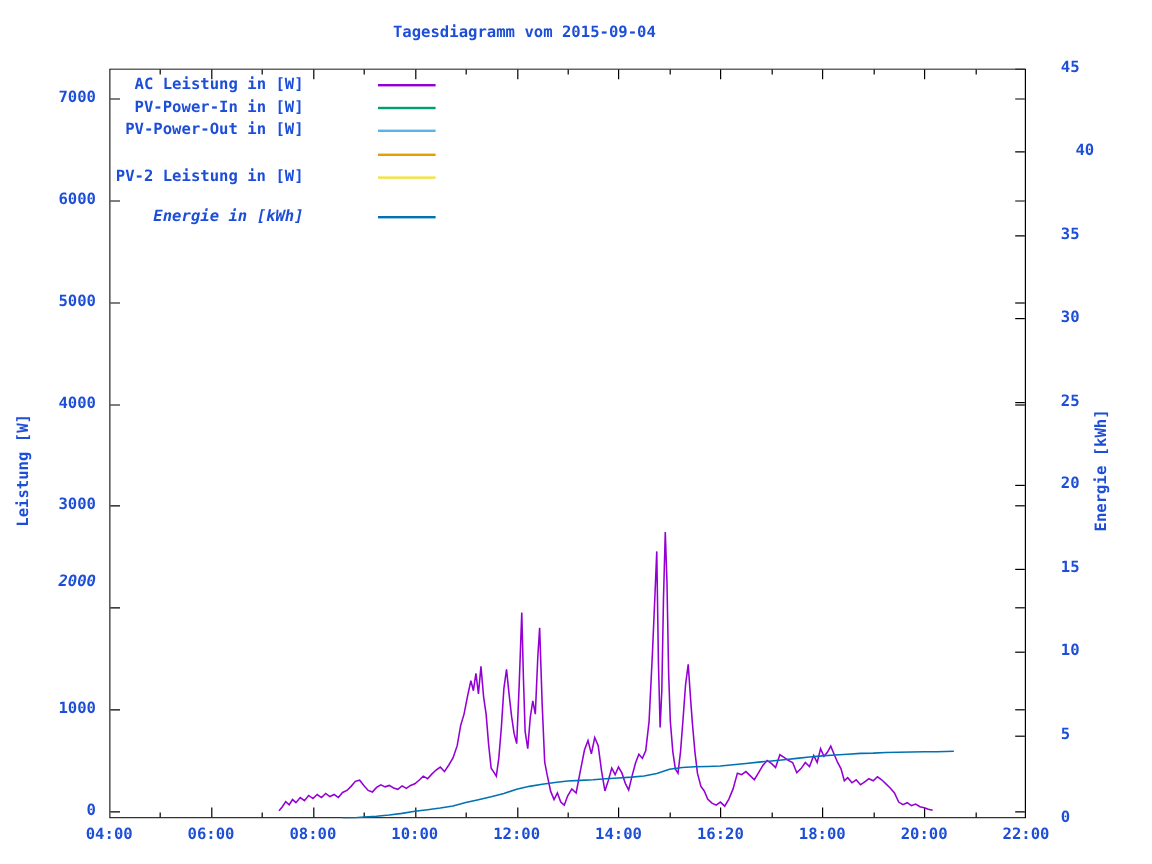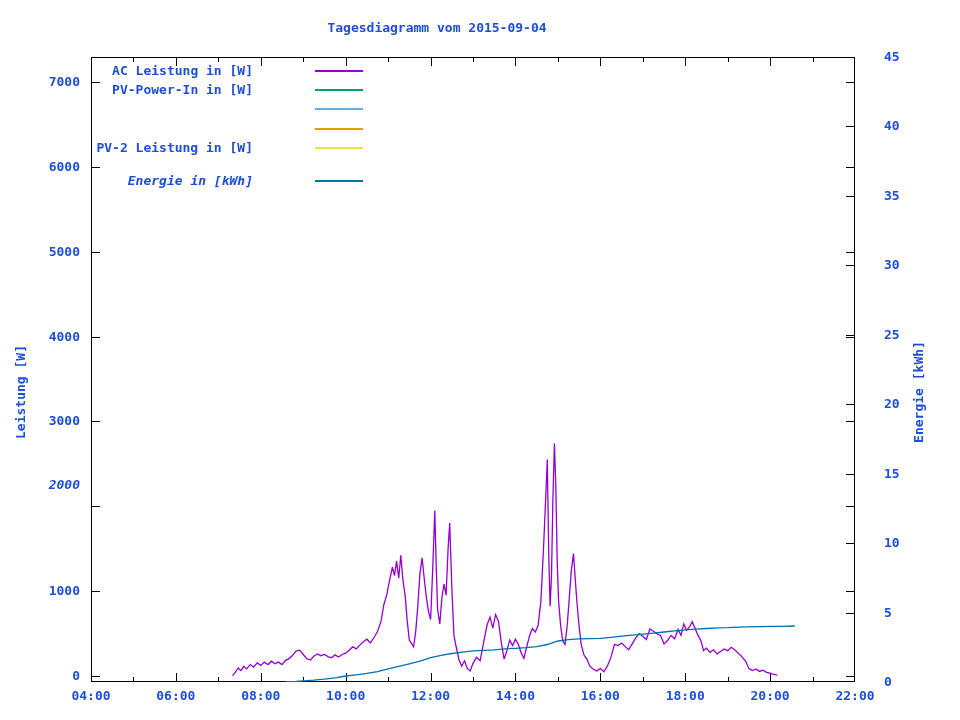--- a/index.html
+++ b/index.html
@@ -103,20 +103,21 @@
   <div id="legend">
       <div class="legend-row" style="top: 63px;">
         <div class="legend-label">AC Leistung in [W]</div>
         <div class="legend-line" style="background: rgb(148, 0, 211);"></div>
       </div>
       <div class="legend-row" style="top: 82.2px;">
         <div class="legend-label">PV-Power-In in [W]</div>
         <div class="legend-line" style="background: rgb(0, 158, 115);"></div>
       </div>
       <div class="legend-row" style="top: 101.4px;">
+        <div class="legend-label">PV-Power-Out in [W]</div>
         <div class="legend-line" style="background: rgb(86, 180, 233);"></div>
       </div>
       <div class="legend-row" style="top: 120.6px;">
         <div class="legend-line" style="background: rgb(230, 159, 0);"></div>
       </div>
       <div class="legend-row" style="top: 139.8px;">
         <div class="legend-label">PV-2 Leistung in [W]</div>
         <div class="legend-line" style="background: rgb(240, 228, 66);"></div>
       </div>
       <div class="legend-row" style="top: 173px; font-style: italic;">
@@ -124,36 +125,36 @@
         <div class="legend-line" style="background: rgb(0, 114, 178);"></div>
       </div>
     </div>
   <div id="tick-labels">
       <div class="tick-label xlab" style="left: 67px; top: 689px;">04:00</div>
       <div class="tick-label xlab" style="left: 151.889px; top: 689px;">06:00</div>
       <div class="tick-label xlab" style="left: 236.778px; top: 689px;">08:00</div>
       <div class="tick-label xlab" style="left: 321.667px; top: 689px;">10:00</div>
       <div class="tick-label xlab" style="left: 406.556px; top: 689px;">12:00</div>
       <div class="tick-label xlab" style="left: 491.444px; top: 689px;">14:00</div>
-      <div class="tick-label xlab" style="left: 576.333px; top: 689px;">16:00</div>
+      <div class="tick-label xlab" style="left: 576.333px; top: 689px;">16:20</div>
       <div class="tick-label xlab" style="left: 661.222px; top: 689px;">18:00</div>
       <div class="tick-label xlab" style="left: 746.111px; top: 689px;">20:00</div>
       <div class="tick-label xlab" style="left: 831px; top: 689px;">22:00</div>
       <div class="tick-label ylab" style="left: 20px; top: 668.644px;">0</div>
       <div class="tick-label ylab" style="left: 20px; top: 583.898px;">1000</div>
       <div class="tick-label ylab" style="left: 20px; top: 478px; font-style: italic;">2000</div>
       <div class="tick-label ylab" style="left: 20px; top: 414.407px;">3000</div>
       <div class="tick-label ylab" style="left: 20px; top: 329.661px;">4000</div>
       <div class="tick-label ylab" style="left: 20px; top: 244.915px;">5000</div>
       <div class="tick-label ylab" style="left: 20px; top: 160.169px;">6000</div>
       <div class="tick-label ylab" style="left: 20px; top: 75.4237px;">7000</div>
       <div class="tick-label y2lab" style="left: 884px; top: 675px;">0</div>
       <div class="tick-label y2lab" style="left: 884px; top: 605.556px;">5</div>
       <div class="tick-label y2lab" style="left: 884px; top: 536.111px;">10</div>
       <div class="tick-label y2lab" style="left: 884px; top: 466.667px;">15</div>
       <div class="tick-label y2lab" style="left: 884px; top: 397.222px;">20</div>
       <div class="tick-label y2lab" style="left: 884px; top: 327.778px;">25</div>
       <div class="tick-label y2lab" style="left: 884px; top: 258.333px;">30</div>
       <div class="tick-label y2lab" style="left: 884px; top: 188.889px;">35</div>
-      <div class="tick-label y2lab" style="left: 884px; top: 119.444px;">40</div>
+      <div class="tick-label y2lab" style="left: 884px; top: 119.444px; text-align: center;">40</div>
       <div class="tick-label y2lab" style="left: 884px; top: 50px;">45</div>
     </div>
 </div>
 
 </body></html>

